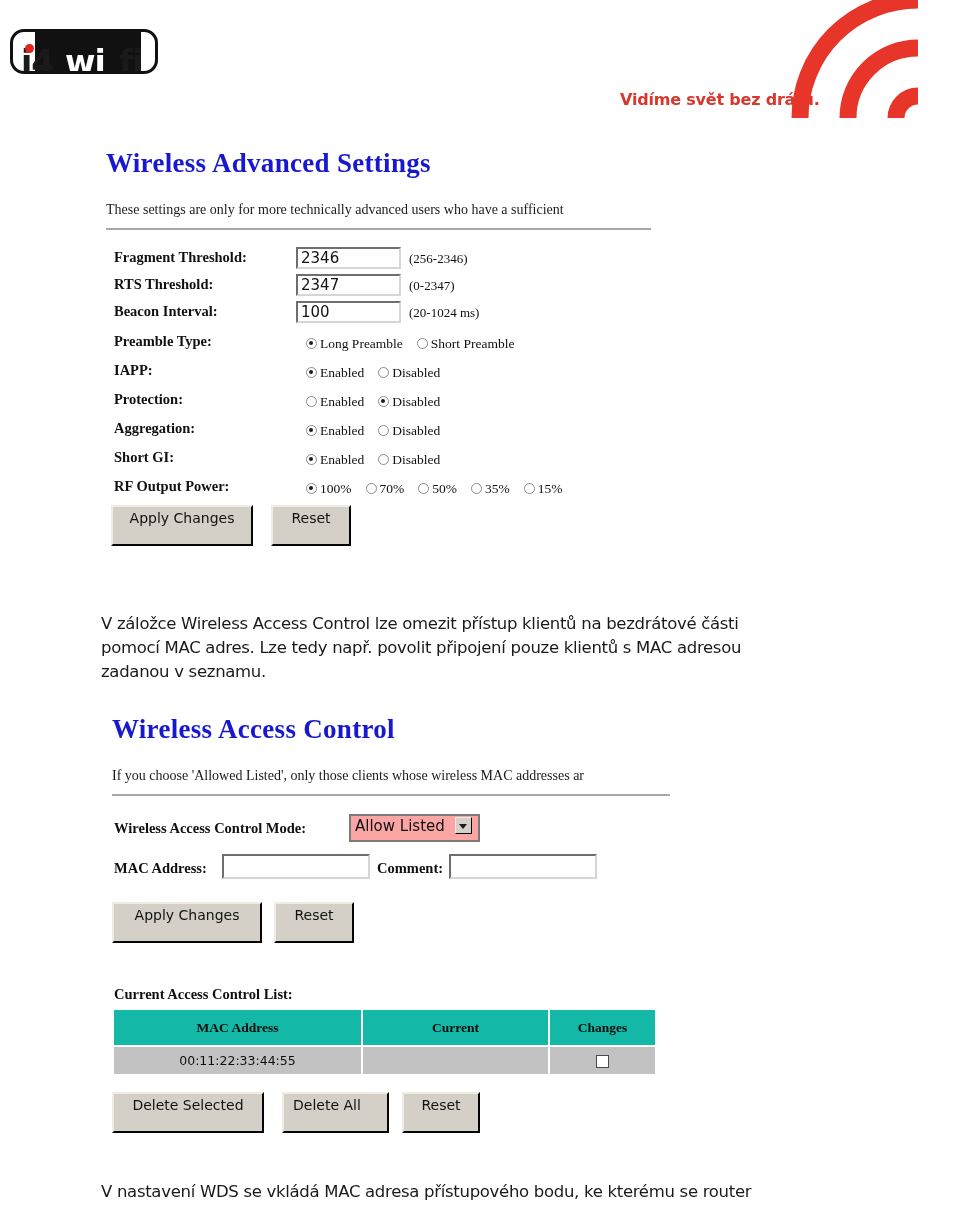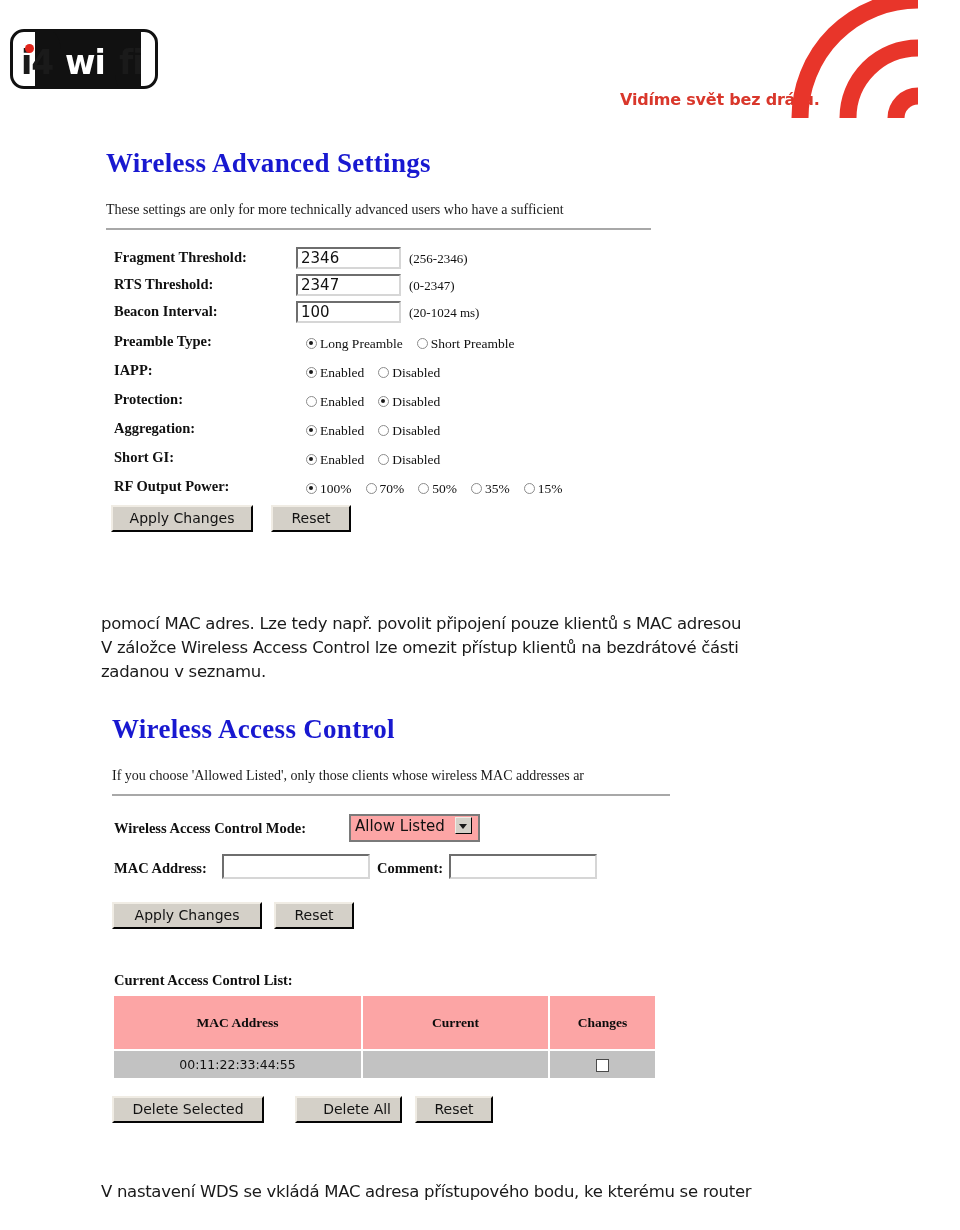--- a/index.html
+++ b/index.html
@@ -18,21 +18,21 @@
 
   
   #header {
     position: absolute;
     left: 0; top: 0;
     width: 960px; height: 135px;
   }
   #logo-box {
     position: absolute;
     left: 10px; top: 29px;
-    width: 148px; height: 60px;
+    width: 148px; height: 45px;
     border: 3px solid #111111;
     border-radius: 14px;
     overflow: hidden;
     background: #ffffff;
     box-sizing: border-box;
   }
   #logo-black {
     position: absolute;
     left: 40px; top: -4px;
     width: 70px; height: 72px;
@@ -172,21 +172,21 @@
   }
   .btn {
     display: inline-block;
     background: #d4d0c8;
     border: 2px outset #f0ece4;
     border-right-color: #5a5a5a;
     border-bottom-color: #5a5a5a;
     font-family: "DejaVu Sans", sans-serif;
     font-size: 14px;
     color: #121212;
-    padding: 2px 9px 3px 9px;
+    padding: 2px 9px 17px 9px;
     box-sizing: border-box;
     line-height: 18px;
     cursor: default;
     white-space: nowrap;
   }
   .select {
     display: inline-block;
     border: 2px solid #7a7a7a;
     background: #fca5a5;
     font-family: "DejaVu Sans", sans-serif;
@@ -220,28 +220,28 @@
   }
 
   
   #acl-table {
     border-collapse: separate;
     border-spacing: 2px;
     width: 535px;
     table-layout: fixed;
   }
   #acl-table th {
-    background: #fca5a5;
+    background: #14b8a6;
     font-family: "Liberation Serif", serif;
     font-weight: bold;
     font-size: 13.5px;
     color: #0c0c0c;
     height: 21px;
     text-align: center;
-    padding: 16px;
+    padding: 7px;
   }
   #acl-table td {
     background: #c2c2c2;
     font-family: "DejaVu Sans", sans-serif;
     font-size: 12.5px;
     color: #111111;
     height: 27px;
     text-align: center;
     padding: 0;
   }
@@ -350,22 +350,22 @@
     </div>
   </div>
 
   <div style="margin-top:20px;margin-left:5px;">
     <span class="btn" style="min-width:142px;text-align:center;">Apply Changes</span>
     <span class="btn" style="min-width:80px;text-align:center;margin-left:14px;">Reset</span>
   </div>
 </div>
 
 <div class="panel cz" style="top:612px;left:101px;width:790px;">
+  <div>V záložce Wireless Access Control lze omezit přístup klientů na bezdrátové části</div>
   <div>pomocí MAC adres. Lze tedy např. povolit připojení pouze klientů s MAC adresou</div>
-  <div>V záložce Wireless Access Control lze omezit přístup klientů na bezdrátové části</div>
   <div>zadanou v seznamu.</div>
 </div>
 
 <div class="panel" style="top:714px;left:106px;width:700px;">
 
   <div class="ui-title" style="margin-left:6px;">Wireless Access Control</div>
 
   <div class="ui-desc" style="margin-top:23px;margin-left:6px;">If you choose 'Allowed Listed', only those clients whose wireless MAC addresses ar</div>
 
   <div class="ui-hr" style="width:558px;margin-top:10px;margin-left:6px;"></div>
@@ -409,20 +409,20 @@
       <tr>
         <td>00:11:22:33:44:55</td>
         <td></td>
         <td><span class="cb"></span></td>
       </tr>
     </tbody>
   </table>
 
   <div style="margin-top:16px;margin-left:6px;">
     <span class="btn" style="min-width:152px;text-align:center;">Delete Selected</span>
-    <span class="btn" style="min-width:107px;text-align:right;margin-left:27px;">Delete All</span>
+    <span class="btn" style="min-width:107px;text-align:left;margin-left:14px;">Delete All</span>
     <span class="btn" style="min-width:78px;text-align:center;margin-left:9px;">Reset</span>
   </div>
 </div>
 
 <div class="panel cz" style="top:1180px;left:101px;width:790px;">
   <div>V nastavení WDS se vkládá MAC adresa přístupového bodu, ke kterému se router</div>
 </div>
 
 </body></html>

